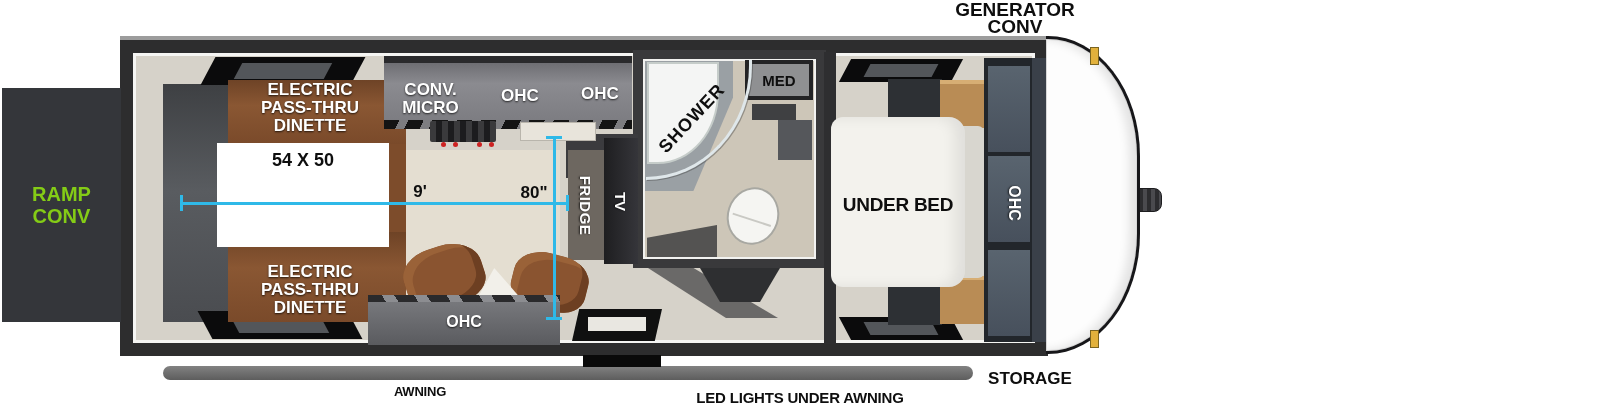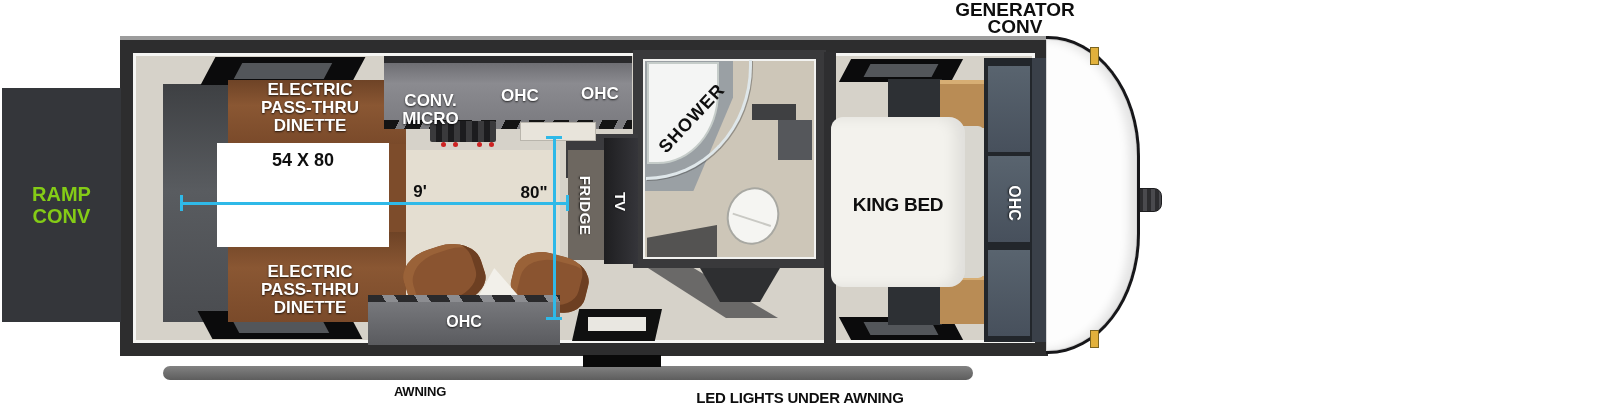--- a/index.html
+++ b/index.html
@@ -44,21 +44,21 @@
   #dinette-top-label{left:230px;top:81px;width:160px;font-size:17px;line-height:18px;text-align:center;}
   #dinette-bot-label{left:230px;top:263px;width:160px;font-size:17px;line-height:18px;text-align:center;}
 
   #bed-box{left:217px;top:143px;width:172px;height:104px;background:#ffffff;z-index:5;
            font-weight:bold;font-size:18px;line-height:19px;color:#0e0e0e;text-align:center;padding-top:8px;
            box-sizing:border-box;}
 
   
   #kitchen-band{left:384px;top:56px;width:248px;height:66px;box-sizing:border-box;
        background:linear-gradient(180deg,#6e6e73 0%,#8b8b90 35%,#7c7c81 100%);border-top:7px solid #2a2a2c;z-index:3;}
-  #conv-micro-label{left:388px;top:92px;width:85px;font-size:17px;line-height:18px;text-align:center;}
+  #conv-micro-label{left:388px;top:81px;width:85px;font-size:17px;line-height:18px;text-align:center;}
   #ohc-top1{left:495px;top:86px;width:50px;font-size:17px;text-align:center;}
   #ohc-top2{left:575px;top:84px;width:50px;font-size:17px;text-align:center;}
   #undercab{left:384px;top:120px;width:248px;height:9px;
        background:repeating-linear-gradient(115deg,#141414 0 14px,#7d7d80 14px 22px);z-index:3;}
   #stove{left:430px;top:121px;width:66px;height:21px;border-radius:2px;z-index:4;
        background:repeating-linear-gradient(90deg,#3a3a3c 0 6px,#1c1c1e 6px 12px);}
   #sink{left:520px;top:122px;width:74px;height:17px;background:#e8e4db;border:1px solid #b9b5ac;z-index:4;}
   .knob{width:5px;height:5px;border-radius:50%;background:#cc2222;z-index:5;}
   #corner-counter{left:566px;top:134px;width:72px;height:44px;background:#3b3b3e;z-index:3;}
   #rug{left:392px;top:150px;width:168px;height:148px;background:#e6e0d2;opacity:.85;z-index:1;}
@@ -182,21 +182,21 @@
       <span class="inner"></span>
     </div>
   <div class="abs vent" id="vent-g-bot">
       <span class="inner"></span>
     </div>
   <div class="abs wood" id="dinette-top"></div>
   <div class="abs" id="dinette-arm"></div>
   <div class="abs wood" id="dinette-bot"></div>
   <div class="lbl lbl-w center" id="dinette-top-label"><span>ELECTRIC</span><br><span>PASS-THRU</span><br><span>DINETTE</span></div>
   <div class="lbl lbl-w center" id="dinette-bot-label"><span>ELECTRIC</span><br><span>PASS-THRU</span><br><span>DINETTE</span></div>
-  <div class="abs" id="bed-box"><span>54 X 80</span><br></div>
+  <div class="abs" id="bed-box"><span>54 X 50</span><br></div>
 
   <div class="abs" id="kitchen-band"></div>
   <div class="lbl lbl-w center" id="conv-micro-label"><span>CONV.</span><br><span>MICRO</span></div>
   <div class="lbl lbl-w center" id="ohc-top1">OHC</div>
   <div class="lbl lbl-w center" id="ohc-top2">OHC</div>
   <div class="abs" id="undercab"></div>
   <div class="abs" id="stove"></div>
   <div class="abs" id="sink"></div>
   <div class="abs knob" style="left:441px;top:142px;"></div>
   <div class="abs knob" style="left:453px;top:142px;"></div>
@@ -226,20 +226,23 @@
   <div class="abs dim" id="dim-v-capB"></div>
   <div class="lbl lbl-b center" id="dim-len">9'</div>
   <div class="lbl lbl-b center" id="dim-wid">80"</div>
 
   <div class="abs" id="bath-frame"></div>
   <div class="abs" id="bath-floor"></div>
   <div class="abs" id="shower-wall"></div>
   <div class="abs" id="shower-pan"></div>
   <div class="abs" id="shower-glass"></div>
   <div class="lbl lbl-b" id="shower-label">SHOWER</div>
+  <div class="abs" id="med-cab">
+      <span class="t">MED</span>
+    </div>
   <div class="abs" id="med-shelf"></div>
   <div class="abs" id="bath-shadow2"></div>
   <div class="abs" id="toilet"></div>
   <div class="abs" id="bath-shadow1"></div>
 
   <div class="abs" id="hall-shadow1"></div>
   <div class="abs" id="hall-cab"></div>
   <div class="abs" id="entry-door"></div>
 
   <div class="abs" id="bedroom-wall"></div>
@@ -248,35 +251,36 @@
     </div>
   <div class="abs vent" id="vent-b-bot">
       <span class="inner"></span>
     </div>
   <div class="abs" id="headboard-top"></div>
   <div class="abs" id="headboard-bot"></div>
   <div class="abs nstand" id="nightstand-top"></div>
   <div class="abs nstand" id="nightstand-bot"></div>
   <div class="abs" id="pillow"></div>
   <div class="abs" id="mattress"></div>
-  <div class="lbl lbl-b center" id="king-label">KING BED</div>
+  <div class="lbl lbl-b center" id="king-label">UNDER BED</div>
   <div class="abs" id="wardrobe"></div>
   <div class="abs wpanel" id="wpanel1"></div>
   <div class="abs wpanel" id="wpanel2"></div>
   <div class="abs wpanel" id="wpanel3"></div>
   <div class="abs" id="wardrobe-right"></div>
   <div class="abs vflex rot90" id="ohc-bed-label">
       <span>OHC</span>
     </div>
 
   <div class="abs" id="front-cap"></div>
   <div class="abs clearance" id="cl-top"></div>
   <div class="abs clearance" id="cl-bot"></div>
   <div class="abs" id="hitch-collar"></div>
   <div class="abs" id="hitch"></div>
 
   <div class="lbl lbl-b center" id="gen-prep"><span>GENERATOR</span><br><span>CONV</span></div>
   <div class="abs" id="awning-bar"></div>
   <div class="abs" id="entry-step"></div>
   <div class="lbl lbl-b center" id="awning-label">AWNING</div>
   <div class="lbl lbl-b center" id="led-label">LED LIGHTS UNDER AWNING</div>
+  <div class="lbl lbl-b center" id="storage-label">STORAGE</div>
 
 </div>
 
 </body></html>

